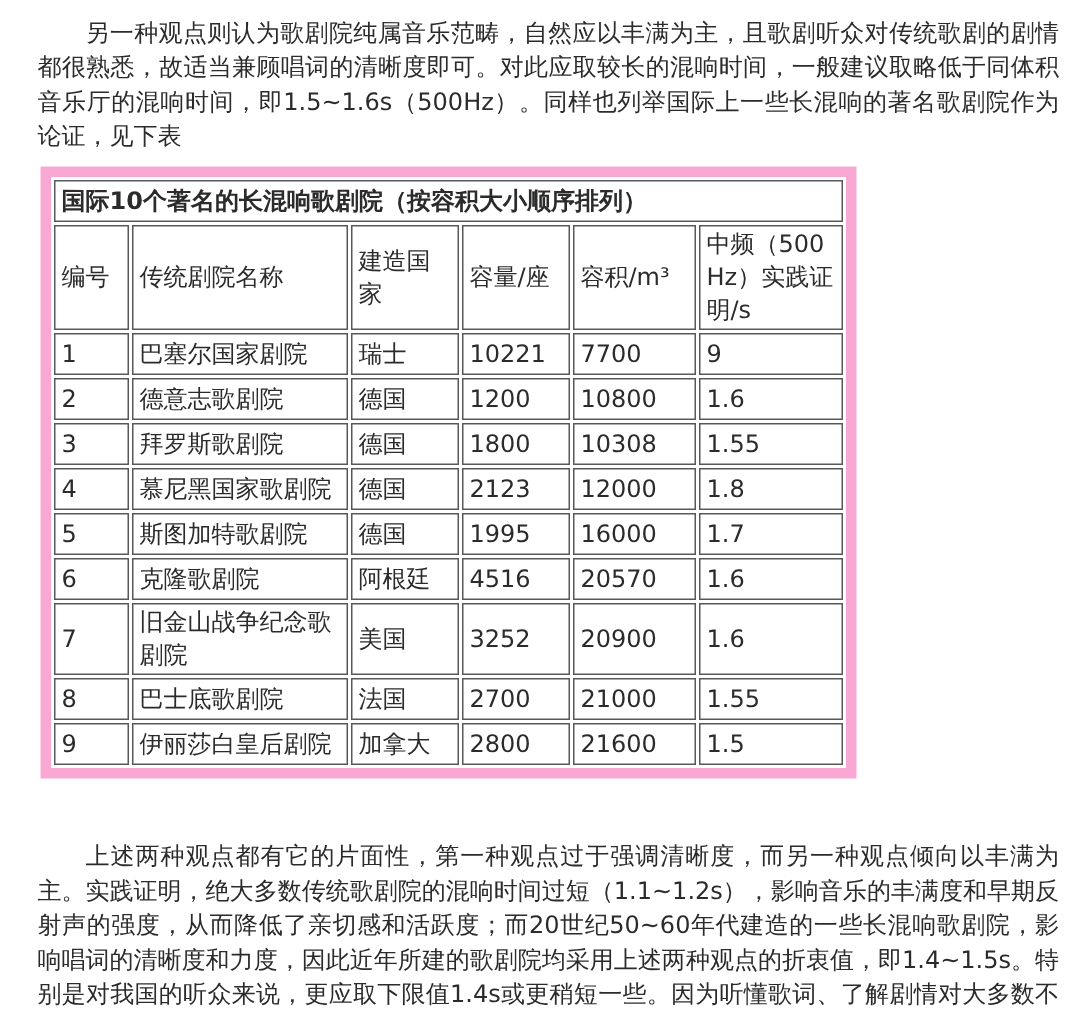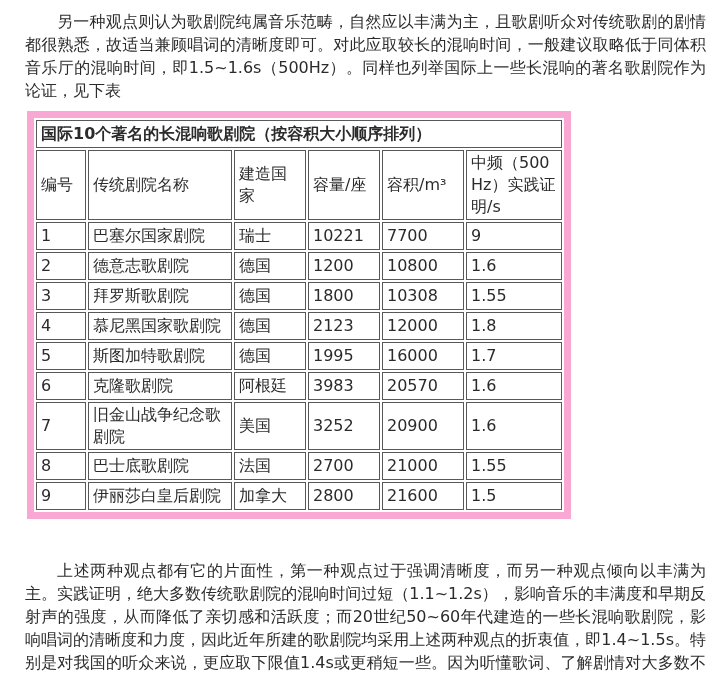--- a/index.html
+++ b/index.html
@@ -111,21 +111,21 @@
         <td>斯图加特歌剧院</td>
         <td>德国</td>
         <td>1995</td>
         <td>16000</td>
         <td>1.7</td>
       </tr>
       <tr>
         <td>6</td>
         <td>克隆歌剧院</td>
         <td>阿根廷</td>
-        <td>3983</td>
+        <td>4516</td>
         <td>20570</td>
         <td>1.6</td>
       </tr>
       <tr>
         <td>7</td>
         <td>旧金山战争纪念歌剧院</td>
         <td>美国</td>
         <td>3252</td>
         <td>20900</td>
         <td>1.6</td>

